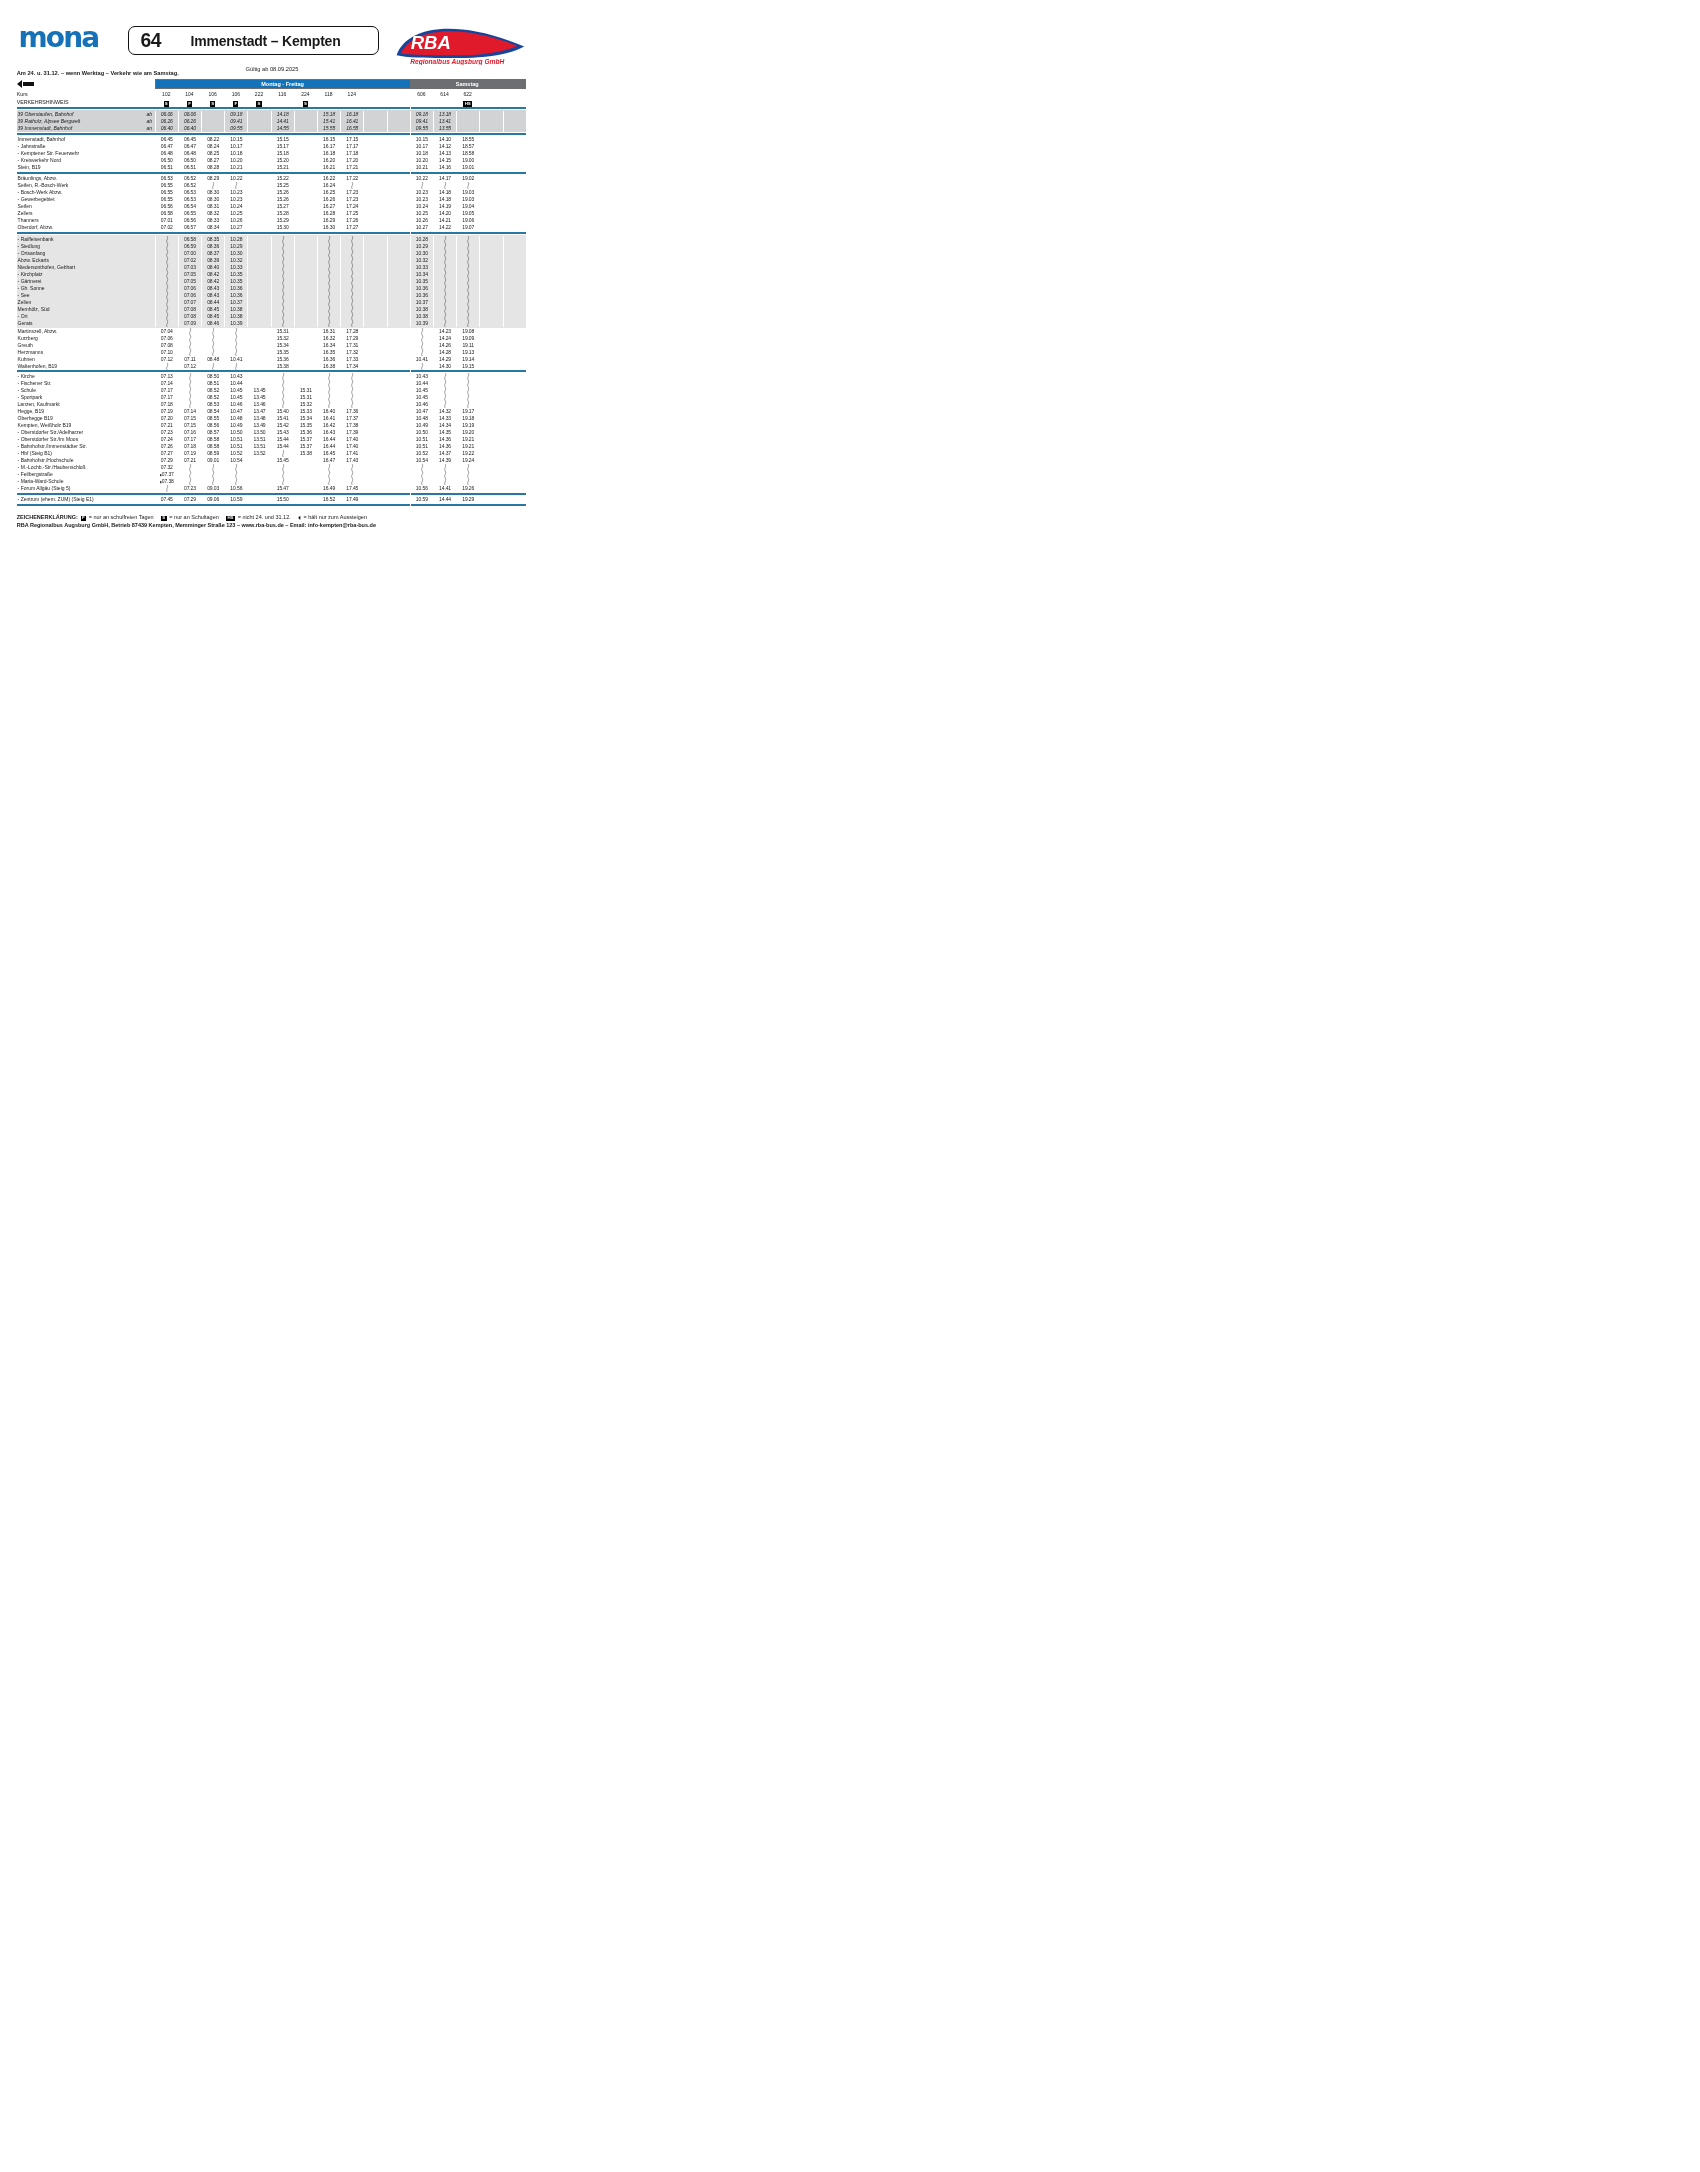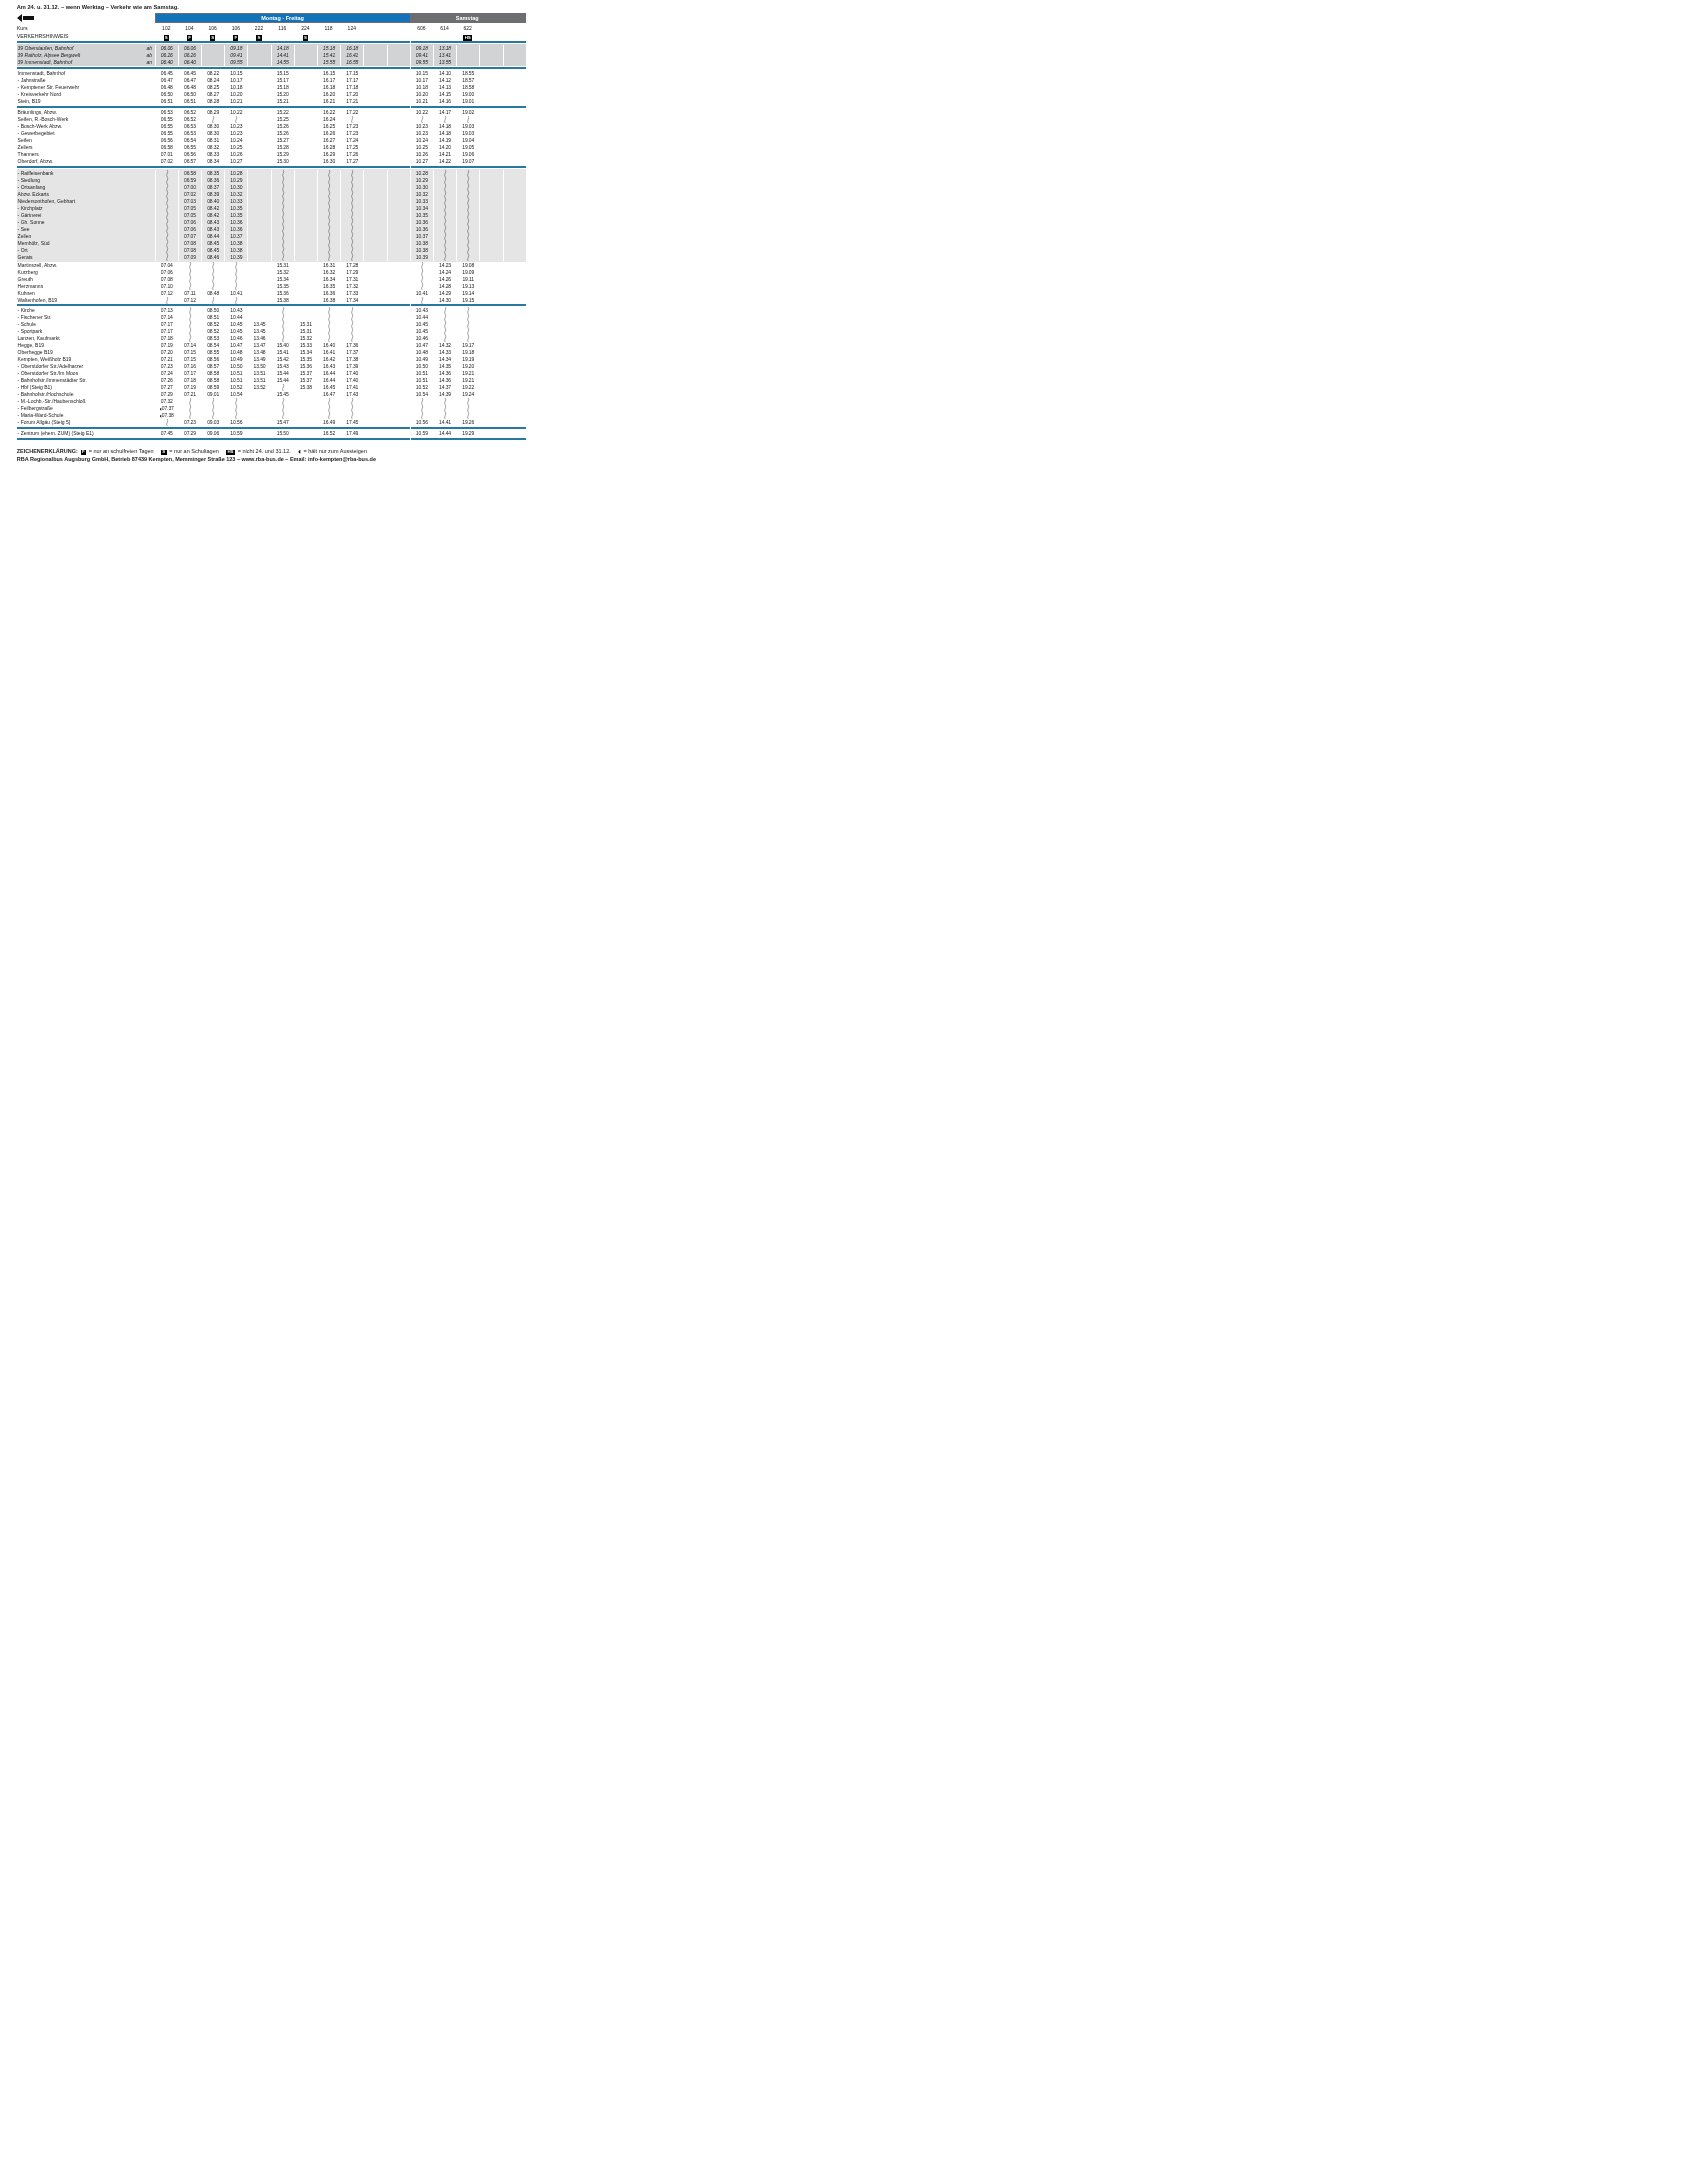--- a/index.html
+++ b/index.html
@@ -59,20 +59,36 @@
   .legend .item{margin-right:6.1px;}
   .legend .badge{margin:0 1.3px;}
   .legend .exit-glyph{font-family:"DejaVu Sans",sans-serif;font-size:4.8px;margin:0 1.3px;}
   .footer{margin:1.3px 0 0 16.7px;font-size:5.5px;font-weight:bold;}
 </style>
 </head>
 <body>
 
 <div class="page">
 
+  <div class="header">
+    <div class="mona">mona</div>
+    <div class="line-badge">
+      <span class="line-num">64</span>
+      <span class="route">Immenstadt – Kempten</span>
+    </div>
+    <div class="rba">
+      <svg width="132" height="45" viewBox="0 0 300 102">
+        <path d="M6,80 C28,16 138,-6 296,60 C260,80 200,86 150,86 C92,86 36,87 6,80 Z" fill="#17459c"></path>
+        <path d="M15,76 C40,22 140,3 281,59 C244,74 196,80 150,80 C96,80 44,80 15,76 Z" fill="#e01a2b"></path>
+        <text x="38" y="65" font-family="Liberation Sans, sans-serif" font-size="42" font-weight="bold" font-style="italic" fill="#ffffff">RBA</text>
+        <text x="37" y="99" font-family="Liberation Sans, sans-serif" font-size="15" font-weight="bold" font-style="italic" fill="#e01a2b">Regionalbus Augsburg GmbH</text>
+      </svg>
+    </div>
+    <div class="valid">Gültig ab 08.09.2025</div>
+  </div>
 
   <div class="note">Am 24. u. 31.12. – wenn Werktag – Verkehr wie am Samstag.</div>
 
   <div class="tt">
     <div class="daybar-row">
       <div class="daybar-left">
         <div class="arrow"></div>
       </div>
       <div class="daystrip">
         <div class="strip-mf">Montag - Freitag</div>

